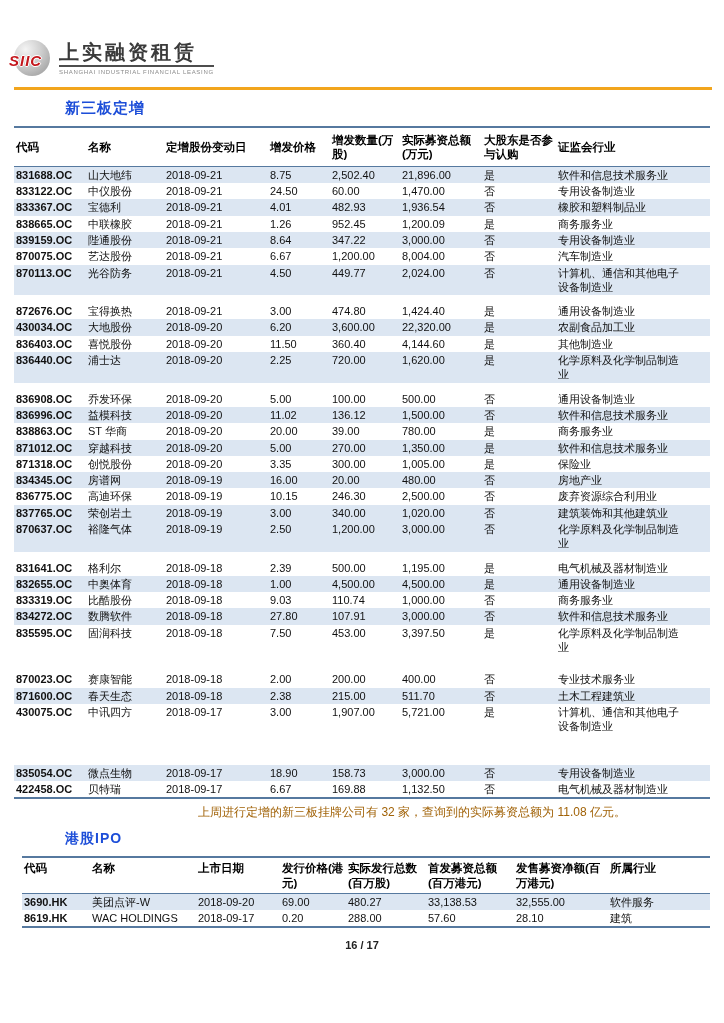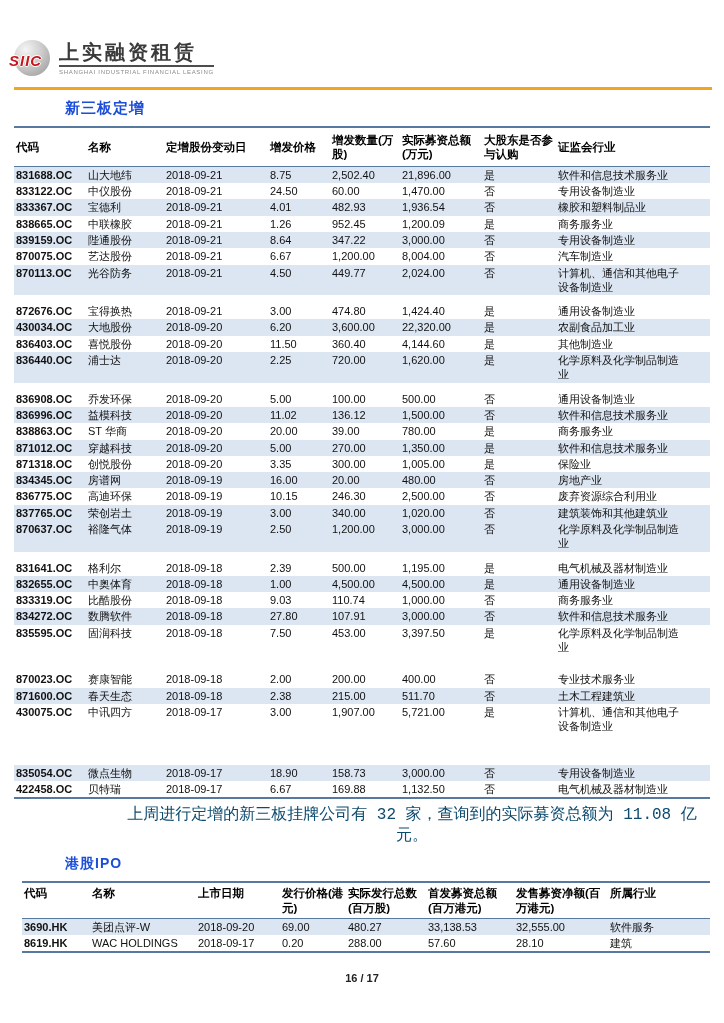--- a/index.html
+++ b/index.html
@@ -53,22 +53,22 @@
     font-size:11px; line-height:1.3; padding:1px 2px; vertical-align:top; color:#111;
     word-break:break-all;
   }
   .t tbody td.c0 { font-weight:bold; }
   .t1 tbody td.c7 { padding-right:22px; }
   .t tr.shade td { background:var(--row-stripe-blue,#dce6f2); }
   .t tr.spacer td { padding:0; height:8px; background:#fff; }
   .t tr.spacer.spacer-large td { height:30px; }
 
   
-  .note { font-size:16px; color:#0c4a6e; margin:5px 0 0 0; text-align:center; padding-left:100px;font-family:Liberation Mono, monospace; }
-  .pagenum { text-align:center; font-size:11px; font-weight:bold; color:#222; margin-top:19px; }
+  .note { font-size:12px; color:#a16207; margin:5px 0 0 0; text-align:center; padding-left:100px; }
+  .pagenum { text-align:center; font-size:11px; font-weight:bold; color:#222; margin-top:11px; }
 </style>
 </head>
 <body>
 
 <div class="page">
 
   <header class="letterhead">
     <div class="logo-row">
       <span class="globe">
         <span class="siic-mark">SIIC</span>

